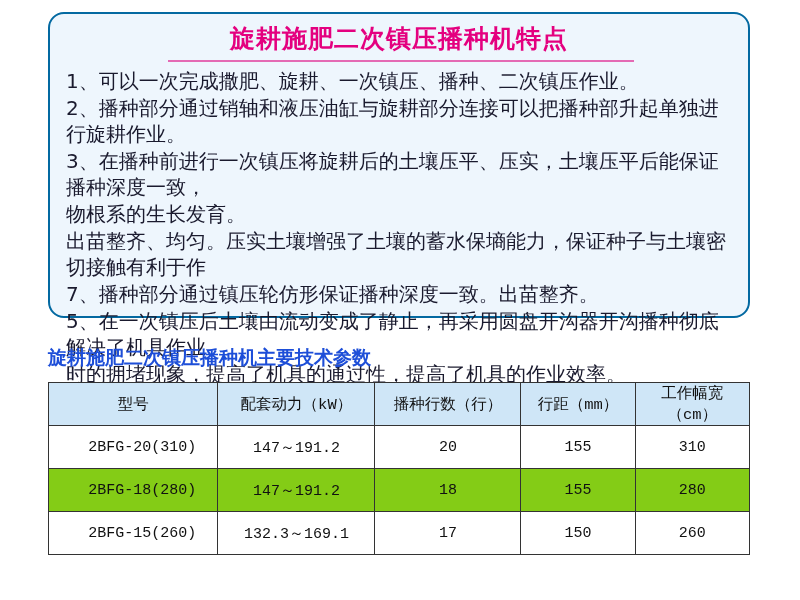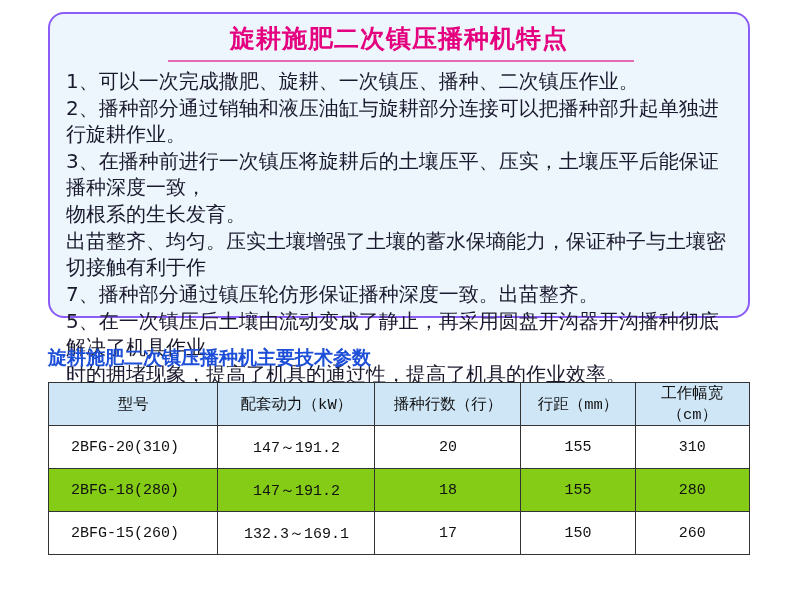--- a/index.html
+++ b/index.html
@@ -20,21 +20,21 @@
     background: #ffffff;
   }
 
   
   .feature-box {
     position: absolute;
     left: 48px;
     top: 12px;
     width: 702px;
     height: 306px;
-    border: 2px solid #8b5cf6;
+    border: 2px solid #0369a1;
     border-radius: 16px;
     background: #eef6fd;
     box-sizing: border-box;
   }
   .feature-title {
     position: absolute;
     left: 0;
     top: 8px;
     width: 100%;
     text-align: center;
@@ -100,21 +100,21 @@
     background: #cfe6f7;
     font-size: 15.5px;
   }
   table.spec tbody td {
     background: #ffffff;
   }
   table.spec tbody tr.alt td {
     background: #84cc16;
   }
   table.spec td.model {
-    text-align: left;
+    text-align: center;
     padding-left: 22px;
   }
   table.spec th.c0 { width: 170px; }
   table.spec th.c1 { width: 160px; }
   table.spec th.c2 { width: 148px; }
   table.spec th.c3 { width: 112px; }
   table.spec th.c4 { width: 112px; }
 </style>
 </head>
 <body>

